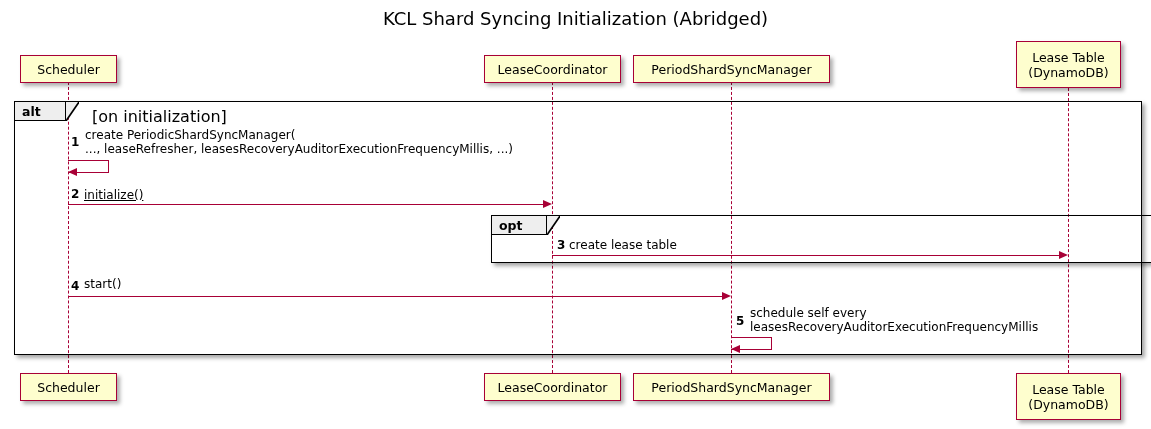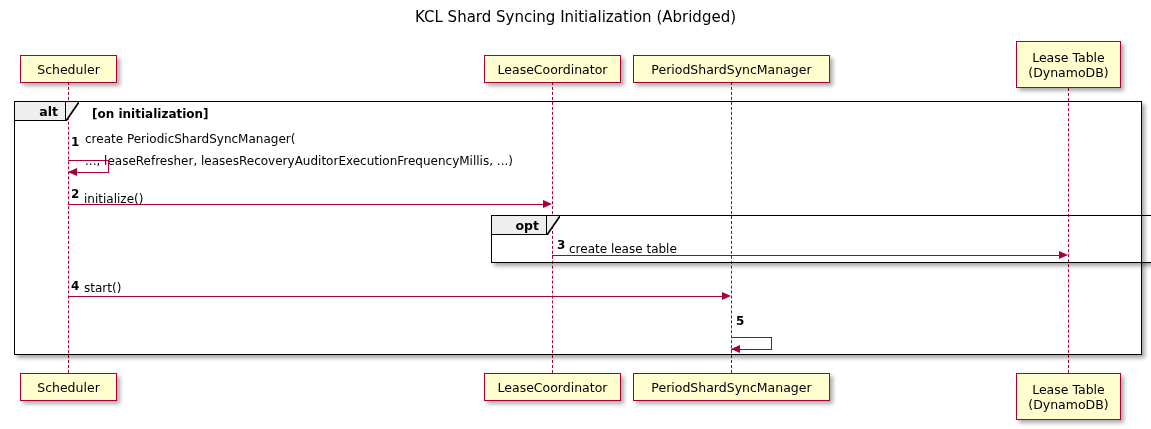--- a/index.html
+++ b/index.html
@@ -19,21 +19,21 @@
     overflow: hidden;
   }
 
   
   .diagram-title {
     position: absolute;
     top: 8px;
     left: 0;
     width: 1151px;
     text-align: center;
-    font-size: 15px;
+    font-size: 18px;
     color: #000000;
     white-space: nowrap;
   }
 
   
   .participant {
     position: absolute;
     box-sizing: border-box;
     background: #FEFECE;
     border: 1.5px solid #A80036;
@@ -71,36 +71,36 @@
     height: 19px;
     box-sizing: border-box;
     border-right: 1.6px solid #000000;
     border-bottom: 1.6px solid #000000;
     background: #EEEEEE;
     color: #000000;
     font-size: 12.5px;
     font-weight: bold;
     display: flex;
     align-items: center;
-    justify-content: flex-end;
+    justify-content: flex-start;
     padding: 0 7px;
   }
   .fragment-tab-corner {
     position: absolute;
     top: 0;
     width: 13px;
     height: 19px;
     overflow: hidden;
   }
   .fragment-tab-corner svg { display: block; }
   .fragment-label {
     position: absolute;
     color: #000000;
-    font-size: 12px;
-    font-weight: bold;
+    font-size: 16px;
+    font-weight: normal;
     white-space: nowrap;
   }
 
   
   .msg-line {
     position: absolute;
     height: 0;
     border-top: 1.4px solid #A80036;
   }
   .msg-arrow {
@@ -116,21 +116,21 @@
   .msg-arrow.left {
     border-top: 4.5px solid transparent;
     border-bottom: 4.5px solid transparent;
     border-right: 9px solid #A80036;
   }
   .msg-text {
     position: absolute;
     color: #000000;
     font-size: 12px;
     white-space: pre-line;
-    line-height: 22px;
+    line-height: 14px;
   }
   .msg-seq {
     position: absolute;
     color: #000000;
     font-size: 12px;
     font-weight: bold;
     white-space: nowrap;
   }
 
   
@@ -209,20 +209,22 @@
   <div class="msg-text" style="left:569px; top:238px;">create lease table</div>
   <div class="msg-line" style="left:552px; top:255px; width:507px;"></div>
   <div class="msg-arrow right" style="left:1059px; top:251px;"></div>
 
   <div class="msg-seq" style="left:71px; top:279px;">4</div>
   <div class="msg-text" style="left:84px; top:277px;">start()</div>
   <div class="msg-line" style="left:68px; top:296px; width:654px;"></div>
   <div class="msg-arrow right" style="left:722px; top:292px;"></div>
 
   <div class="msg-seq" style="left:736px; top:314px;">5</div>
+  <div class="msg-text" style="left:750px; top:306px;">schedule self every
+   leasesRecoveryAuditorExecutionFrequencyMillis</div>
   <div class="self-loop" style="left:731px; top:337px; width:41px; height:13px;"></div>
   <div class="msg-arrow left" style="left:731px; top:345px;"></div>
 
   <div class="participant" style="left:20px; top:373px; width:97px; height:28px;">
     <span>Scheduler</span>
   </div>
   <div class="participant" style="left:484px; top:373px; width:137px; height:28px;">
     <span>LeaseCoordinator</span>
   </div>
   <div class="participant" style="left:633px; top:373px; width:197px; height:28px;">

